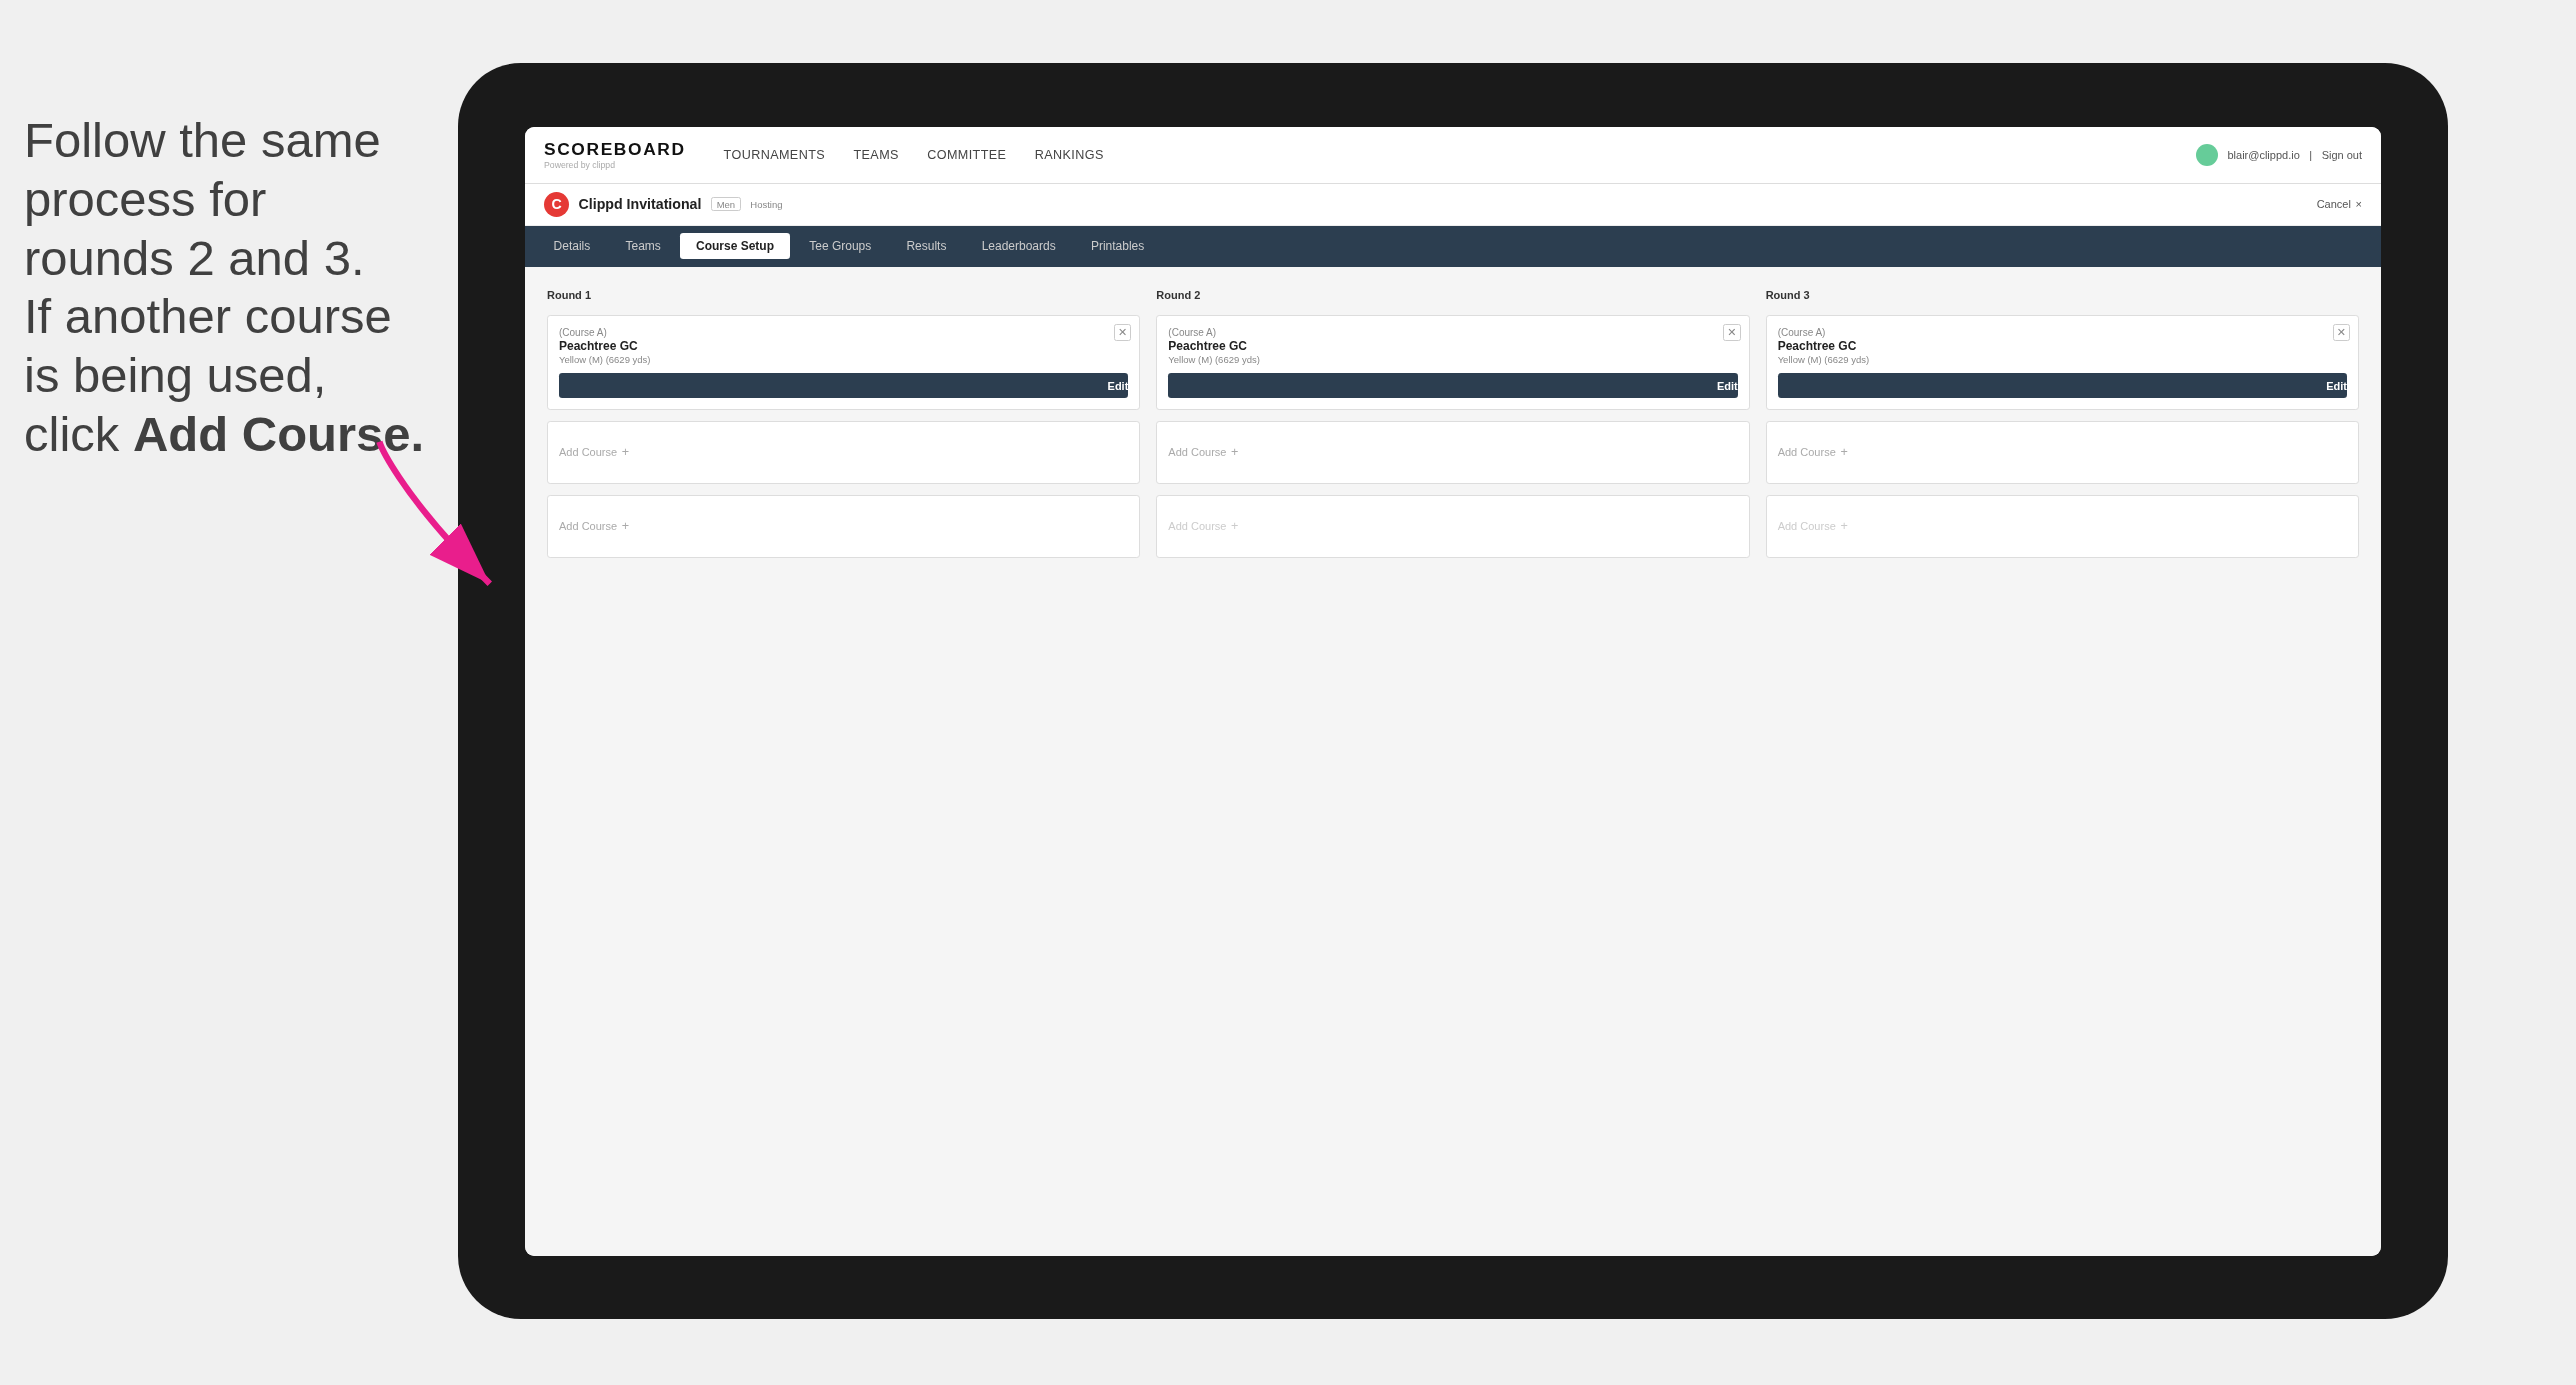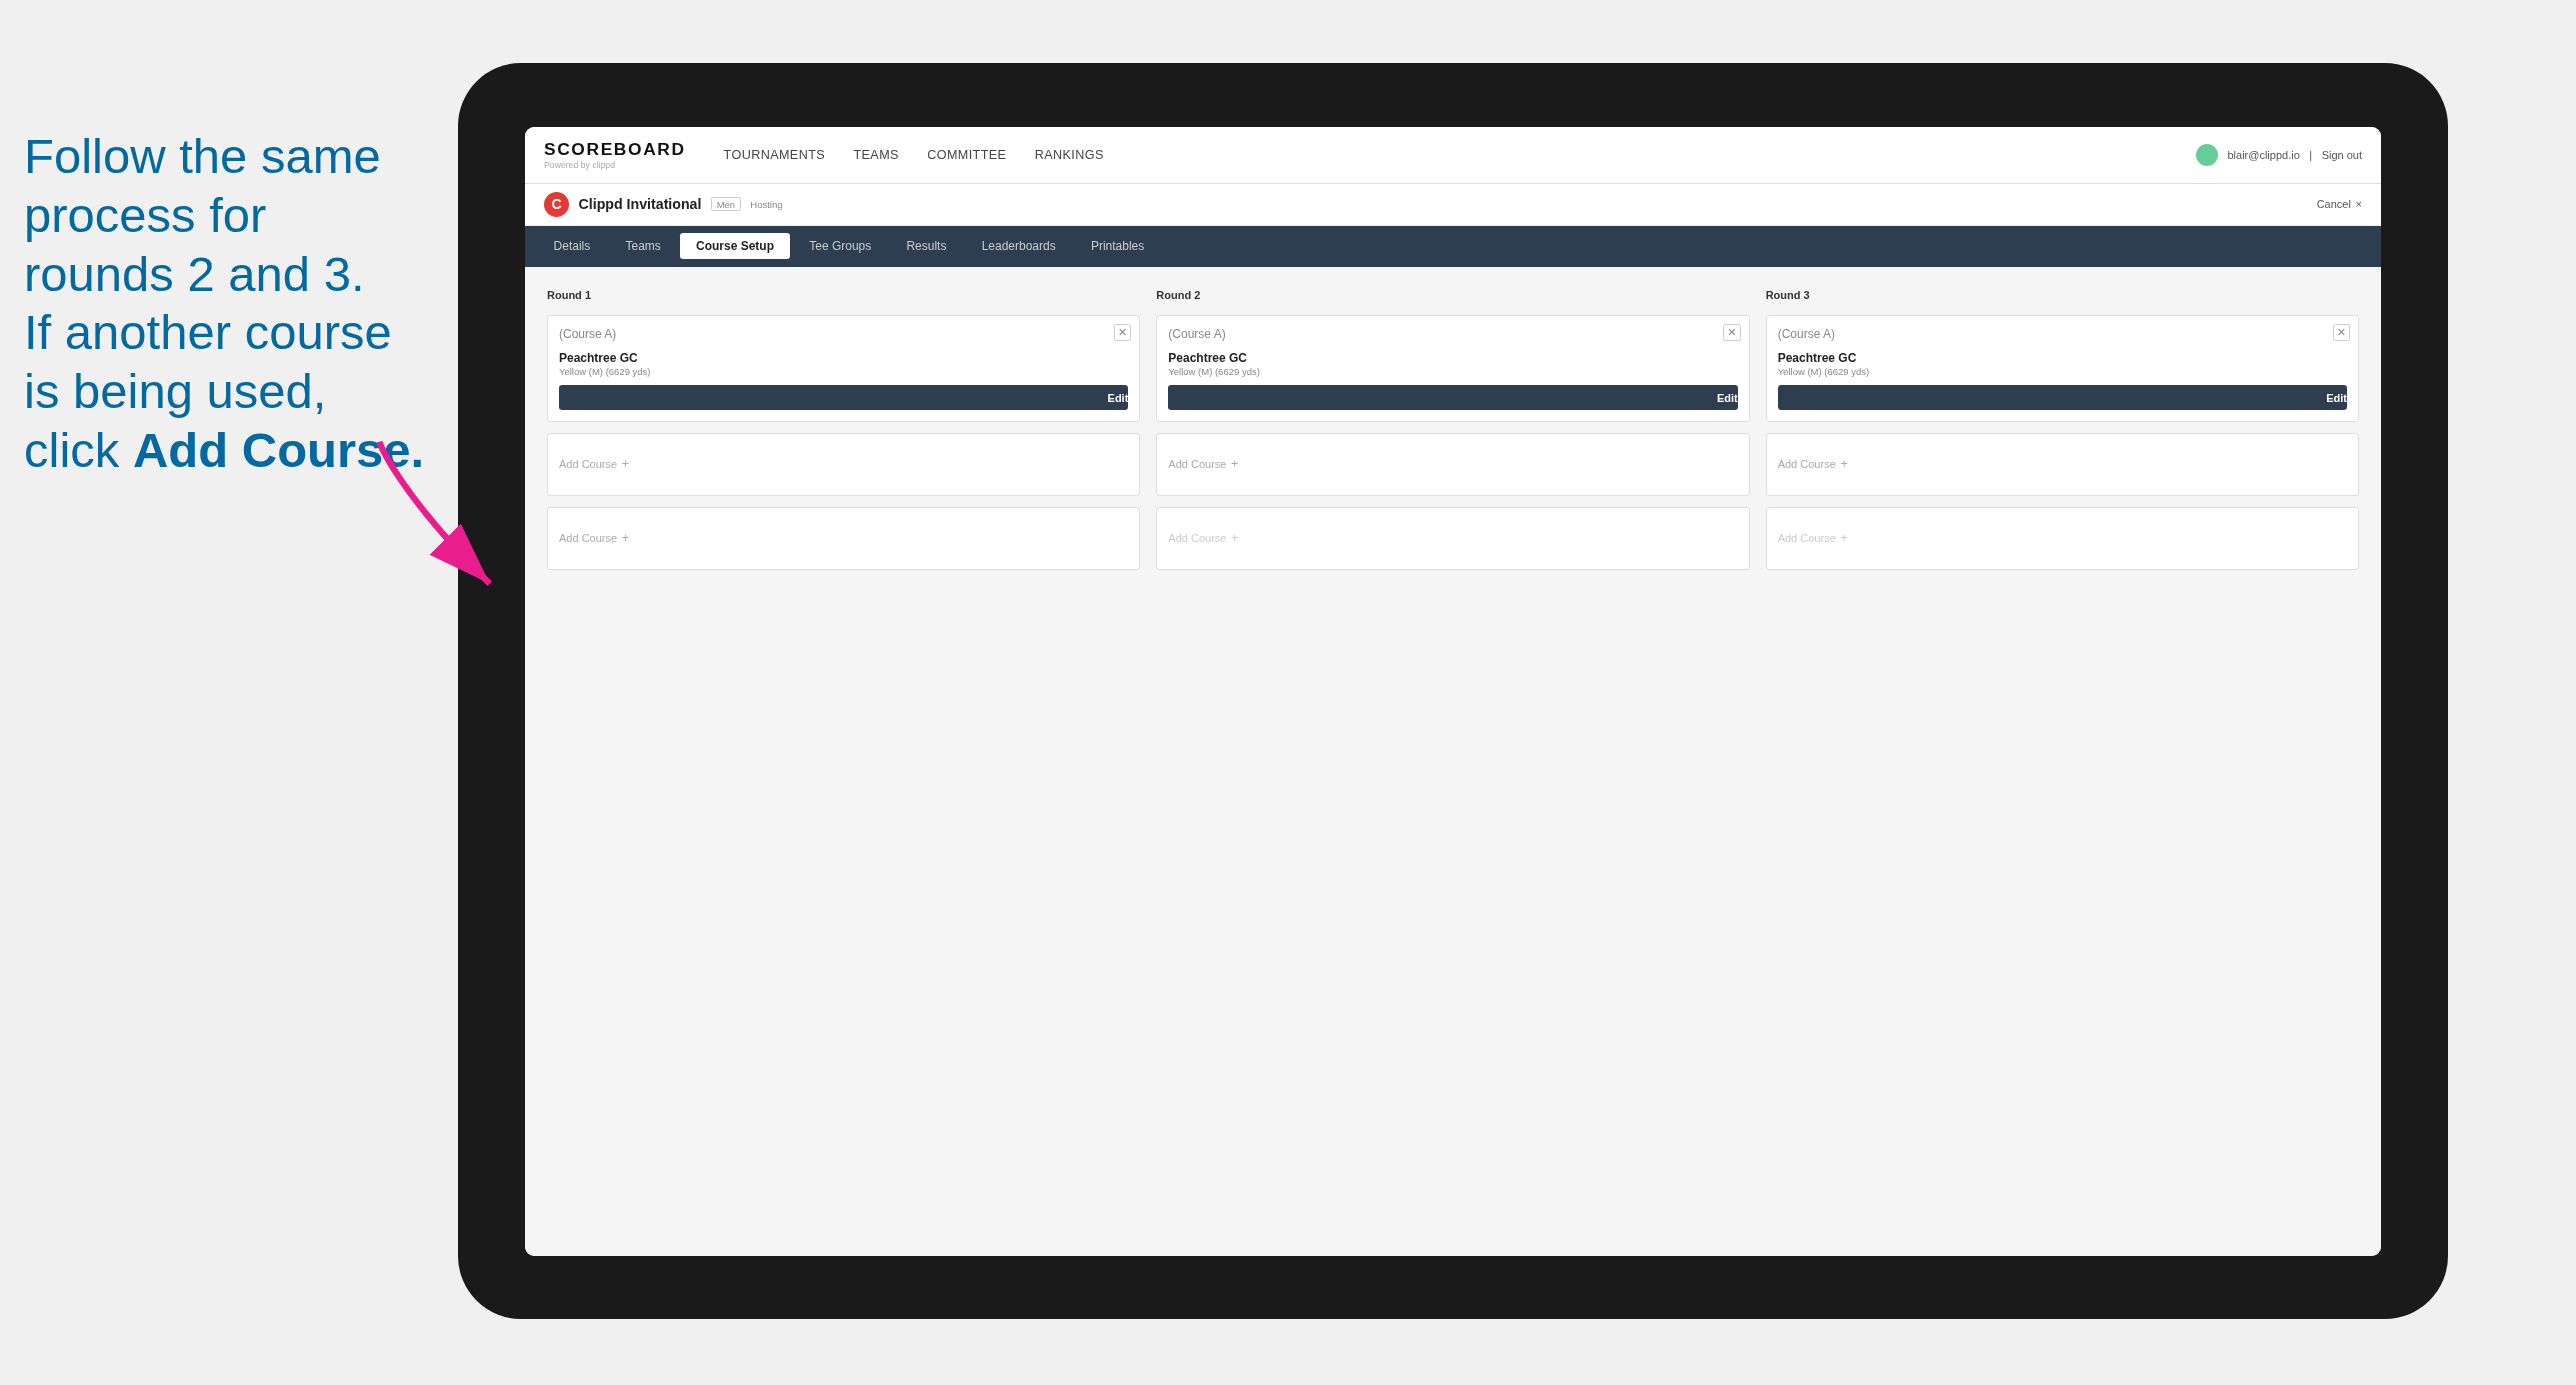--- a/index.html
+++ b/index.html
@@ -9,25 +9,25 @@
       width: 2576px;
       height: 1386px;
       position: relative;
       overflow: hidden;
     }
 
     
     .instruction-text {
       position: absolute;
       left: 0;
-      top: 111px;
+      top: 95px;
       width: 458px;
       font-size: 49px;
       line-height: 1.2;
-      color: #0369a1;
+      color: #404040;
       padding: 16px 24px;
     }
     .instruction-text strong {
       font-weight: 900;
     }
 
     
     .tablet {
       position: absolute;
       left: 458px;
@@ -216,23 +216,23 @@
 
     .course-card {
       background: #fff;
       border: 0.8px solid #ddd;
       border-radius: 3.2px;
       padding: 11px;
       position: relative;
     }
 
     .course-label {
-      font-size: 12px;
+      font-size: 10px;
       color: #888;
-      margin-bottom: 10px;
+      margin-bottom: 1px;
     }
 
     .course-name {
       font-size: 12px;
       font-weight: 700;
       color: #222;
       margin-bottom: 1.6px;
     }
 
     .course-tee {

